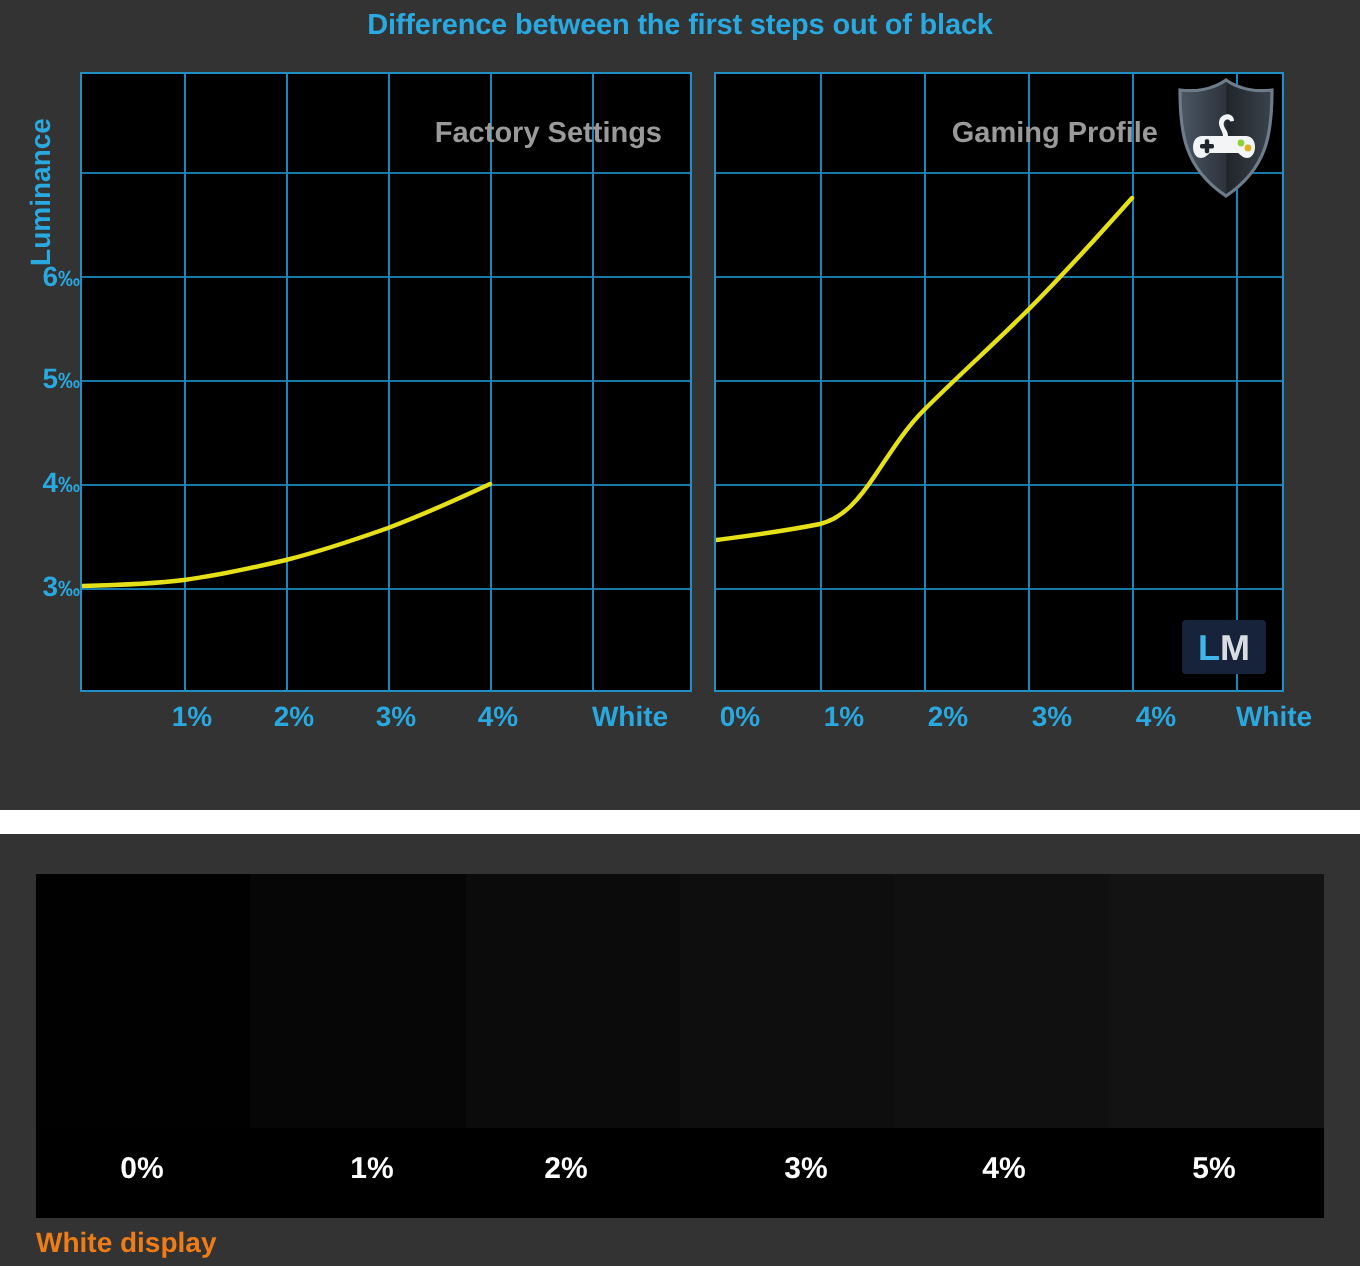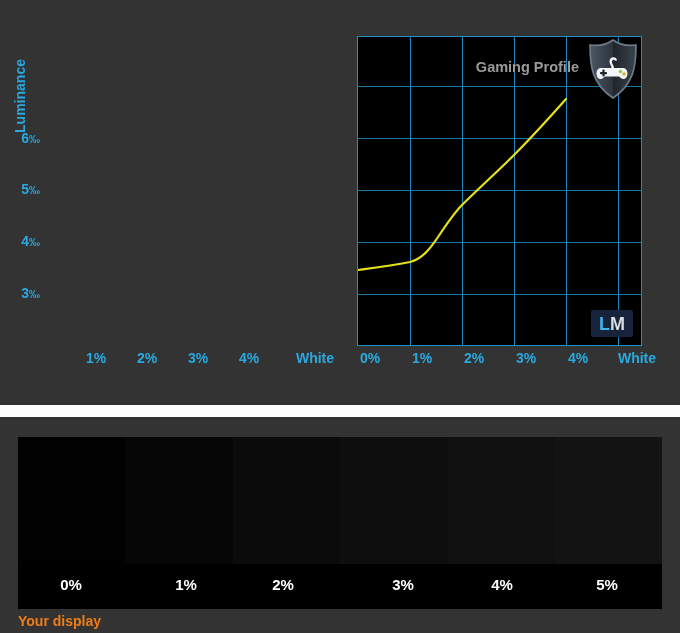--- a/index.html
+++ b/index.html
@@ -178,36 +178,58 @@
     color: #ef7d17;
     font-size: 14px;
     font-weight: bold;
   }
 </style>
 </head>
 <body>
 
 <div class="top-panel">
 
+  <div class="main-title">Difference between the first steps out of black</div>
 
   <div class="y-axis-label">Luminance</div>
 
   <div class="ytick" style="top:131px; left:0;">
     <span>6</span><span class="permille">‰</span>
   </div>
   <div class="ytick" style="top:182px; left:0;">
     <span>5</span><span class="permille">‰</span>
   </div>
   <div class="ytick" style="top:234px; left:0;">
     <span>4</span><span class="permille">‰</span>
   </div>
   <div class="ytick" style="top:286px; left:0;">
     <span>3</span><span class="permille">‰</span>
   </div>
 
+  <div class="chart-box chart-left">
+
+    <div class="gridline-h" style="top:101px;"></div>
+    <div class="gridline-h" style="top:153px;"></div>
+    <div class="gridline-h" style="top:205px;"></div>
+    <div class="gridline-h" style="top:257px;"></div>
+    <div class="gridline-h" style="top:49px;"></div>
+
+    <div class="gridline-v" style="left:51px;"></div>
+    <div class="gridline-v" style="left:102px;"></div>
+    <div class="gridline-v" style="left:153px;"></div>
+    <div class="gridline-v" style="left:204px;"></div>
+    <div class="gridline-v" style="left:255px;"></div>
+
+    <svg width="304" height="308" viewBox="0 0 304 308" style="position:absolute;left:0;top:0;">
+      <path d="M 0,256 C 20,255.5 35,255 51,253 C 70,250.5 85,247 102,243 C 120,238.5 136,233 153,227
+               C 170,220.5 188,212.5 204,205" fill="none" stroke="#e5e017" stroke-width="2.2" stroke-linecap="round" stroke-linejoin="round"></path>
+    </svg>
+
+    <div class="chart-caption" style="right:14px; top:22px;">Factory Settings</div>
+  </div>
 
   <div class="xtick" style="left:96px;  top:350px;">1%</div>
   <div class="xtick" style="left:147px; top:350px;">2%</div>
   <div class="xtick" style="left:198px; top:350px;">3%</div>
   <div class="xtick" style="left:249px; top:350px;">4%</div>
   <div class="xtick" style="left:315px; top:350px;">White</div>
 
   <div class="chart-box chart-right">
     <div class="gridline-h" style="top:101px;"></div>
     <div class="gridline-h" style="top:153px;"></div>
@@ -286,14 +308,14 @@
 
   <div class="strip-labels">
     <div class="strip-tick" style="left:53px;">0%</div>
     <div class="strip-tick" style="left:168px;">1%</div>
     <div class="strip-tick" style="left:265px;">2%</div>
     <div class="strip-tick" style="left:385px;">3%</div>
     <div class="strip-tick" style="left:484px;">4%</div>
     <div class="strip-tick" style="left:589px;">5%</div>
   </div>
 
-  <div class="your-display">Your display</div>
+  <div class="your-display">White display</div>
 </div>
 
 </body></html>

